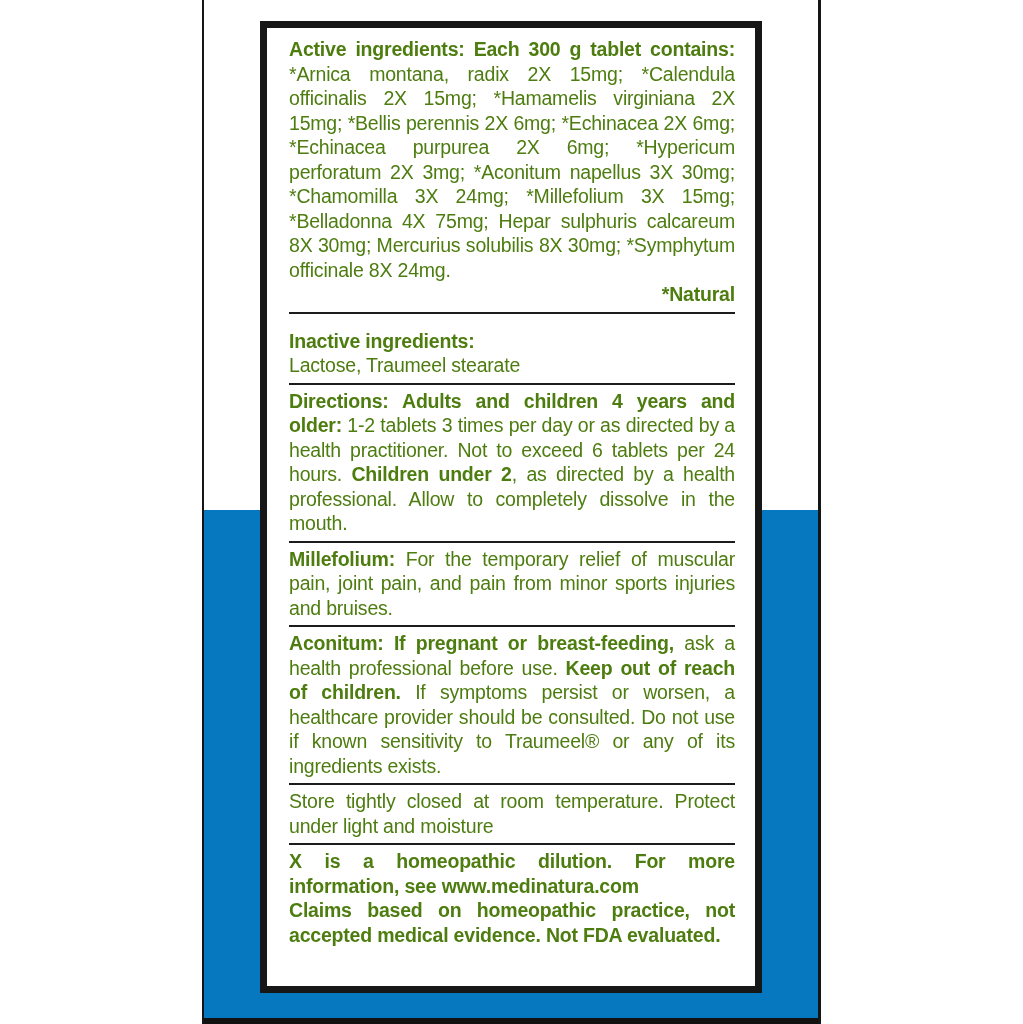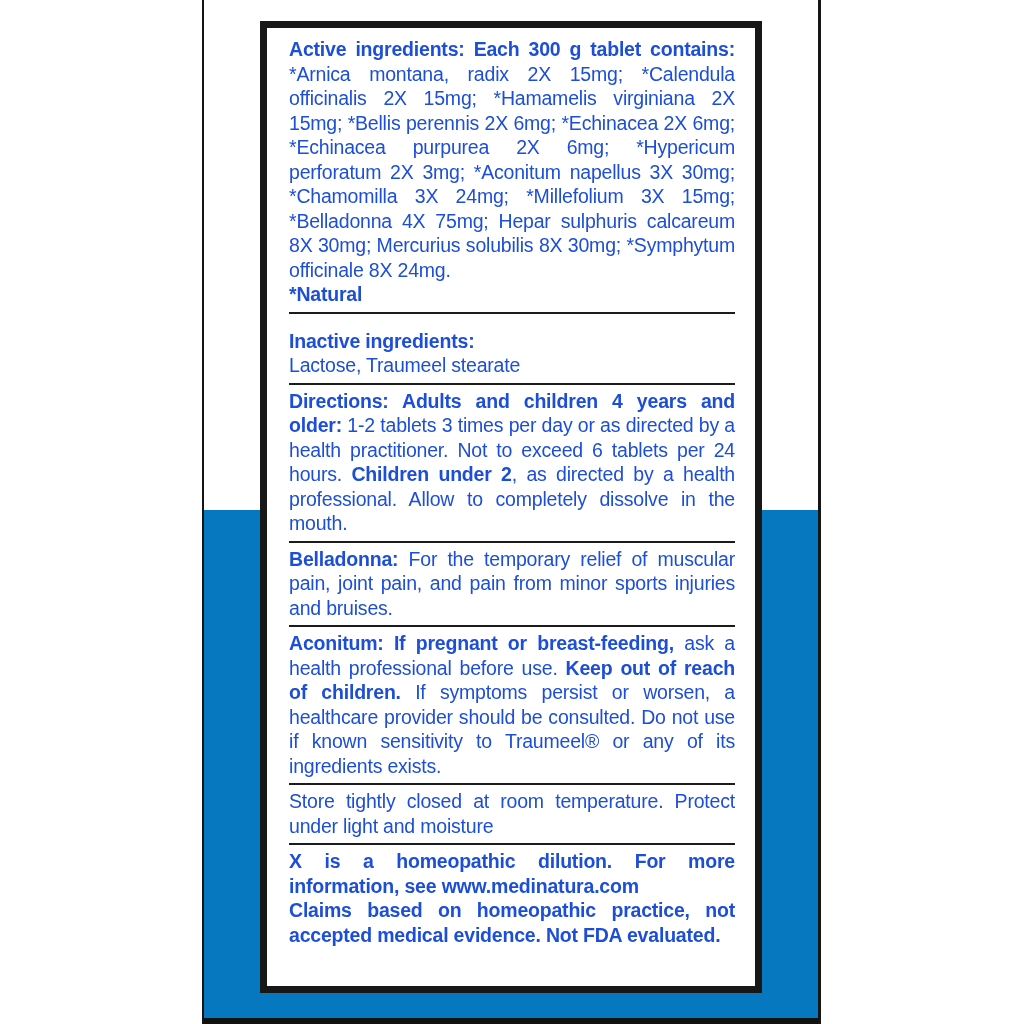--- a/index.html
+++ b/index.html
@@ -34,30 +34,30 @@
     background: #111111;
   }
   .label-box {
     position: absolute;
     left: 260px; top: 21px;
     width: 502px; height: 972px;
     box-sizing: border-box;
     background: #ffffff;
     border: 7px solid #171717;
     padding: 9px 20px 0 22px;
-    color: #1d4ed8;
+    color: #4d7c0f;
     font-size: 19.5px;
     line-height: 24.5px;
     letter-spacing: -0.2px;
     overflow: hidden;
   }
   .para { margin: 0; text-align: justify; }
   .b { font-weight: bold; }
   .block { display: block; margin-top: 15px; }
-  .right-line { font-weight: bold; }
+  .right-line { text-align: right; font-weight: bold; }
   hr.rule {
     border: none;
     border-top: 2.5px solid #1c1c1c;
     margin: 5px 0 4px 0;
   }
   .claims-gap { }
 </style>
 </head>
 <body>
 
@@ -76,21 +76,21 @@
     <hr class="rule">
 
     <p class="para"><span class="b block">Inactive ingredients:</span><span>Lactose, Traumeel stearate</span></p>
 
     <hr class="rule">
 
     <p class="para"><span class="b">Directions: Adults and children 4 years and older: </span><span>1-2 tablets 3 times per day or as directed by a health practitioner. Not to exceed 6 tablets per 24 hours. </span><span class="b">Children under 2</span><span>, as directed by a health professional. Allow to completely dissolve in the mouth.</span></p>
 
     <hr class="rule">
 
-    <p class="para"><span class="b">Belladonna: </span><span>For the temporary relief of muscular pain, joint pain, and pain from minor sports injuries and bruises.</span></p>
+    <p class="para"><span class="b">Millefolium: </span><span>For the temporary relief of muscular pain, joint pain, and pain from minor sports injuries and bruises.</span></p>
 
     <hr class="rule">
 
     <p class="para"><span class="b">Aconitum: If pregnant or breast-feeding, </span><span>ask a health professional before use. </span><span class="b">Keep out of reach of children. </span><span>If symptoms persist or worsen, a healthcare provider should be consulted. Do not use if known sensitivity to Traumeel® or any of its ingredients exists.</span></p>
 
     <hr class="rule">
 
     <p class="para">Store tightly closed at room temperature. Protect under light and moisture</p>
 
     <hr class="rule">

